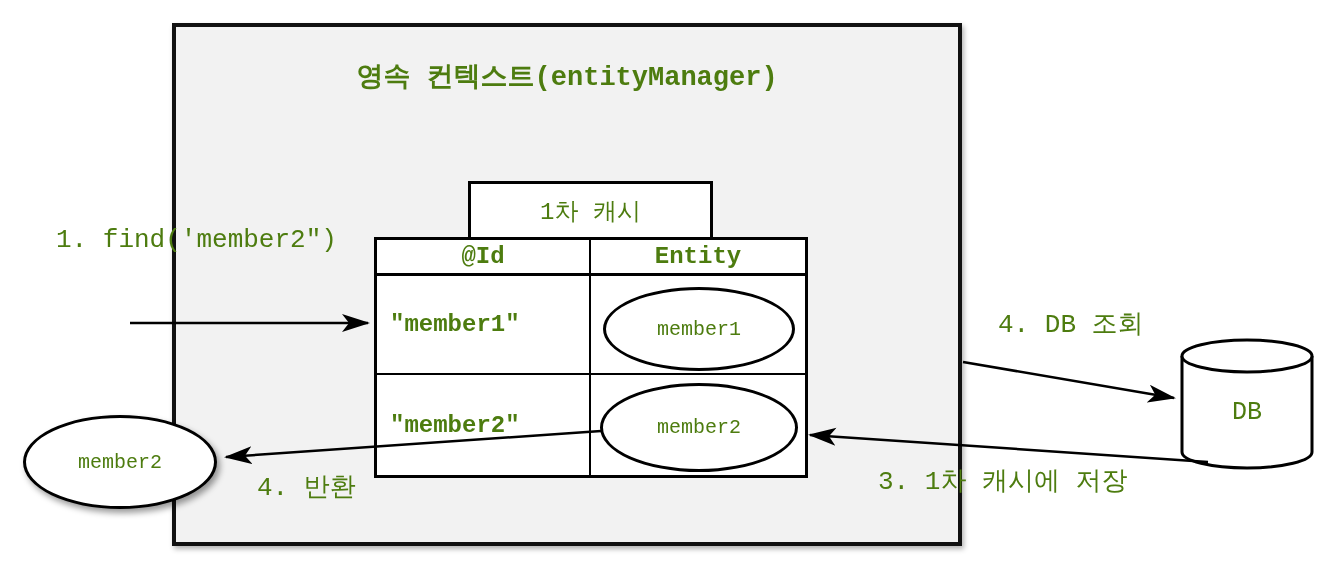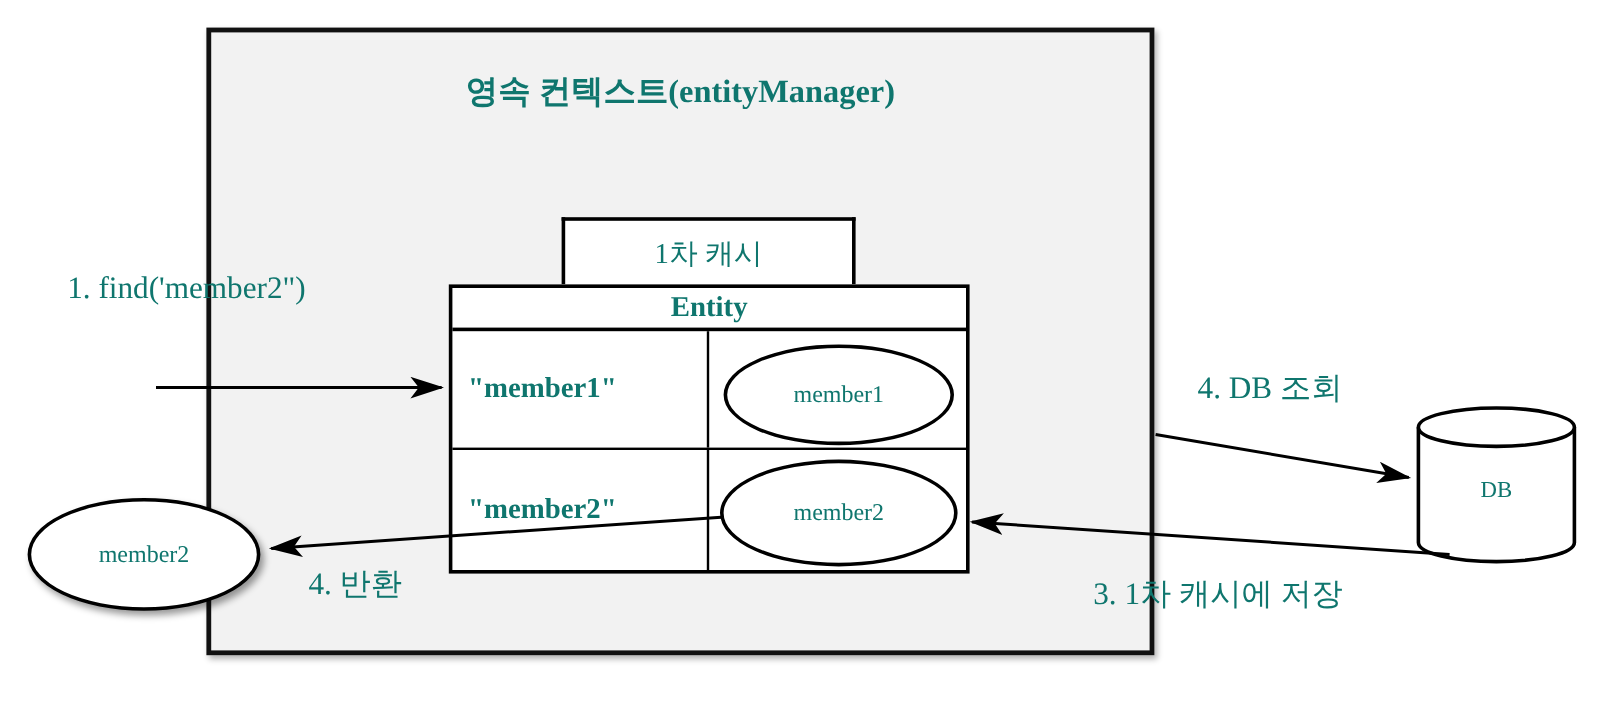--- a/index.html
+++ b/index.html
@@ -1,22 +1,22 @@
 <!DOCTYPE html>
 <html><head>
 <meta charset="utf-8">
 <style>
   html, body { margin: 0; padding: 0; background: #ffffff; }
   .stage {
     position: relative;
     width: 1336px;
     height: 587px;
     background: #ffffff;
-    font-family: Liberation Serif, serif;
-    color: #0f766e;
+    font-family: Liberation Mono, monospace;
+    color: #4d7c0f;
     overflow: hidden;
   }
   
   .context-box {
     position: absolute;
     left: 172px; top: 23px;
     width: 790px; height: 523px;
     background: #f2f2f2;
     border: 4px solid #111;
     box-sizing: border-box;
@@ -95,45 +95,46 @@
     width: 1336px; height: 587px;
     z-index: 3;
     pointer-events: none;
   }
   
   .db-label {
     position: absolute;
     left: 1212px; top: 398px;
     width: 70px;
     text-align: center;
-    font-size: 19px;
+    font-size: 25px;
     z-index: 4;
   }
   
   .step-label { position: absolute; font-size: 26px; z-index: 4; white-space: nowrap; }
   .step1 { left: 56px; top: 222px; line-height: 36px; }
   .step1 .line2 { padding-left: 16px; }
   .step2 { left: 998px; top: 306px; }
-  .step3 { left: 878px; top: 477px; margin-left: 33px; }
+  .step3 { left: 878px; top: 463px; }
   .step4 { left: 257px; top: 469px; }
 </style>
 </head>
 <body>
 
 <div class="stage">
 
   <div class="context-box"></div>
   <div class="context-title">영속 컨텍스트(entityManager)</div>
 
   <div class="cache-tab">
     <span>1차 캐시</span>
   </div>
 
   <div class="cache-table">
     <div class="t-row t-head">
+      <div class="cell-id">@Id</div>
       <div class="cell-entity">Entity</div>
     </div>
     <div class="t-row t-body1">
       <div class="cell-id">"member1"</div>
       <div class="cell-entity"></div>
     </div>
     <div class="t-row t-body2">
       <div class="cell-id">"member2"</div>
       <div class="cell-entity"></div>
     </div>

